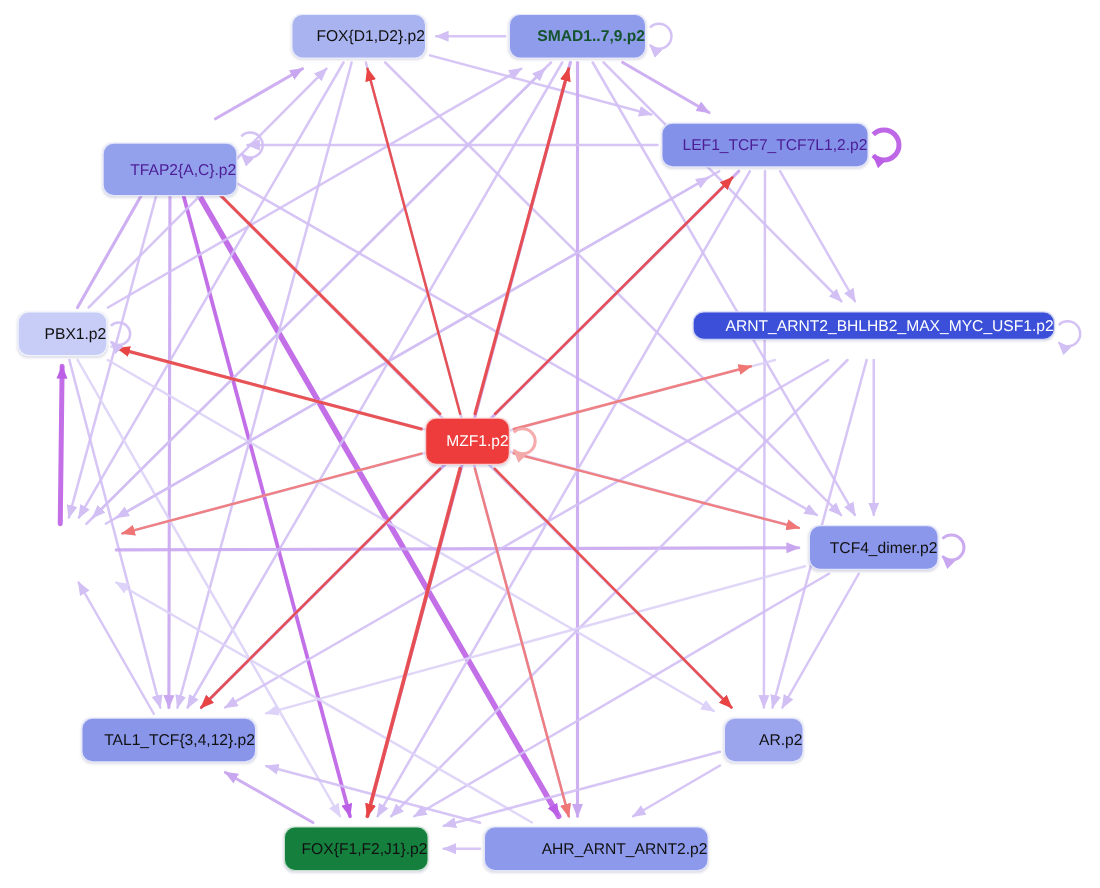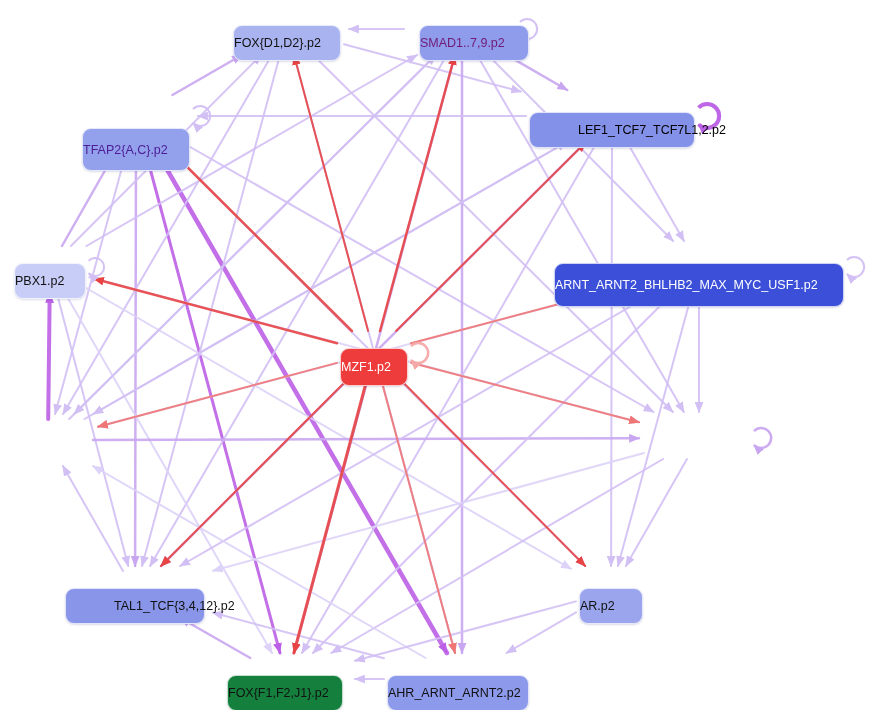--- a/index.html
+++ b/index.html
@@ -26,30 +26,29 @@
     left: 0;
     top: 0;
     width: 100%;
     height: 100%;
     pointer-events: none;
   }
   .node {
     position: absolute;
     display: flex;
     align-items: center;
-    justify-content: flex-start;
+    justify-content: flex-end;
     border-radius: 9px;
     font-size: 12.5px;
     white-space: nowrap;
     box-sizing: border-box;
     border: 1.5px solid rgba(255,255,255,0.75);
     box-shadow: 0 1px 2px rgba(60,60,120,0.18);
     pointer-events: auto;
     cursor: default;
-    margin-top: 14px;
   }
   .node span { pointer-events: none; }
 </style>
 </head>
 <body>
 
 <div class="graph">
   <svg id="edges-svg" width="880" height="710">
       <defs>
         <marker id="arw0" viewBox="0 0 10 8" refX="9" refY="4" markerWidth="11" markerHeight="9" orient="auto" markerUnits="userSpaceOnUse">
@@ -143,44 +142,47 @@
       <path d="M 698.6 107.6 A 12 12 0 1 1 698.6 124.4" fill="none" stroke="#bb5fe6" stroke-width="4" stroke-opacity="0.95" marker-end="url(#arw2)"></path>
       <path d="M 88.7 260.7 A 9 9 0 1 1 88.7 273.3" fill="none" stroke="#d2bff4" stroke-width="2" stroke-opacity="0.95" marker-end="url(#arw0)"></path>
       <path d="M 847.0 260.0 A 10 10 0 1 1 847.0 274.0" fill="none" stroke="#d2bff4" stroke-width="2" stroke-opacity="0.95" marker-end="url(#arw0)"></path>
       <path d="M 754.0 431.0 A 10 10 0 1 1 754.0 445.0" fill="none" stroke="#c9a6f0" stroke-width="2.5" stroke-opacity="0.95" marker-end="url(#arw1)"></path>
       <path d="M 411.0 346.0 A 10 10 0 1 1 411.0 360.0" fill="none" stroke="#f5a8a8" stroke-width="2.5" stroke-opacity="0.95" marker-end="url(#arw6)"></path>
     </svg>
   <div id="nodes-layer">
       <div class="node" style="left: 233px; top: 11px; width: 108px; height: 36px; background: rgb(169, 179, 239); color: rgb(17, 17, 17);">
         <span>FOX{D1,D2}.p2</span>
       </div>
-      <div class="node" style="left: 419px; top: 11px; width: 110px; height: 36px; background: rgb(142, 156, 235); color: #701a75;">
+      <div class="node" style="left: 407px; top: 11px; width: 110px; height: 36px; background: rgb(142, 156, 235); color: #14532d; font-weight: bold;">
         <span>SMAD1..7,9.p2</span>
       </div>
       <div class="node" style="left: 82px; top: 114px; width: 108px; height: 43px; background: rgb(147, 160, 236); color: #4c1d95;">
         <span>TFAP2{A,C}.p2</span>
       </div>
-      <div class="node" style="left: 529px; top: 98px; width: 166px; height: 36px; background: rgb(132, 145, 232); color: #000000; padding-left: 48px;">
+      <div class="node" style="left: 529px; top: 98px; width: 166px; height: 36px; background: rgb(132, 145, 232); color: #4c1d95; padding-left: 48px;">
         <span>LEF1_TCF7_TCF7L1,2.p2</span>
       </div>
       <div class="node" style="left: 14px; top: 249px; width: 72px; height: 36px; background: rgb(199, 205, 246); color: rgb(17, 17, 17);">
         <span>PBX1.p2</span>
       </div>
-      <div class="node" style="left: 554px; top: 249px; width: 290px; height: 44px; background: rgb(59, 79, 216); color: rgb(255, 255, 255);">
+      <div class="node" style="left: 554px; top: 249px; width: 290px; height: 23px; background: rgb(59, 79, 216); color: rgb(255, 255, 255);">
         <span>ARNT_ARNT2_BHLHB2_MAX_MYC_USF1.p2</span>
       </div>
       <div class="node" style="left: 340px; top: 334px; width: 68px; height: 38px; background: rgb(238, 59, 59); color: rgb(255, 255, 255);">
         <span>MZF1.p2</span>
+      </div>
+      <div class="node" style="left: 647px; top: 420px; width: 104px; height: 36px; background: rgb(139, 151, 234); color: rgb(17, 17, 17);">
+        <span>TCF4_dimer.p2</span>
       </div>
       <div class="node" style="left: 65px; top: 574px; width: 140px; height: 36px; background: rgb(136, 149, 233); color: rgb(17, 17, 17); padding-left: 48px;">
         <span>TAL1_TCF{3,4,12}.p2</span>
       </div>
       <div class="node" style="left: 579px; top: 574px; width: 64px; height: 36px; background: rgb(154, 165, 237); color: rgb(17, 17, 17);">
         <span>AR.p2</span>
       </div>
       <div class="node" style="left: 227px; top: 661px; width: 116px; height: 36px; background: #15803d; color: rgb(17, 17, 17);">
         <span>FOX{F1,F2,J1}.p2</span>
       </div>
-      <div class="node" style="left: 387px; top: 661px; width: 142px; height: 36px; background: rgb(141, 153, 234); color: rgb(17, 17, 17);">
+      <div class="node" style="left: 387px; top: 661px; width: 180px; height: 36px; background: rgb(141, 153, 234); color: rgb(17, 17, 17);">
         <span>AHR_ARNT_ARNT2.p2</span>
       </div>
     </div>
 </div>
 
 </body></html>

